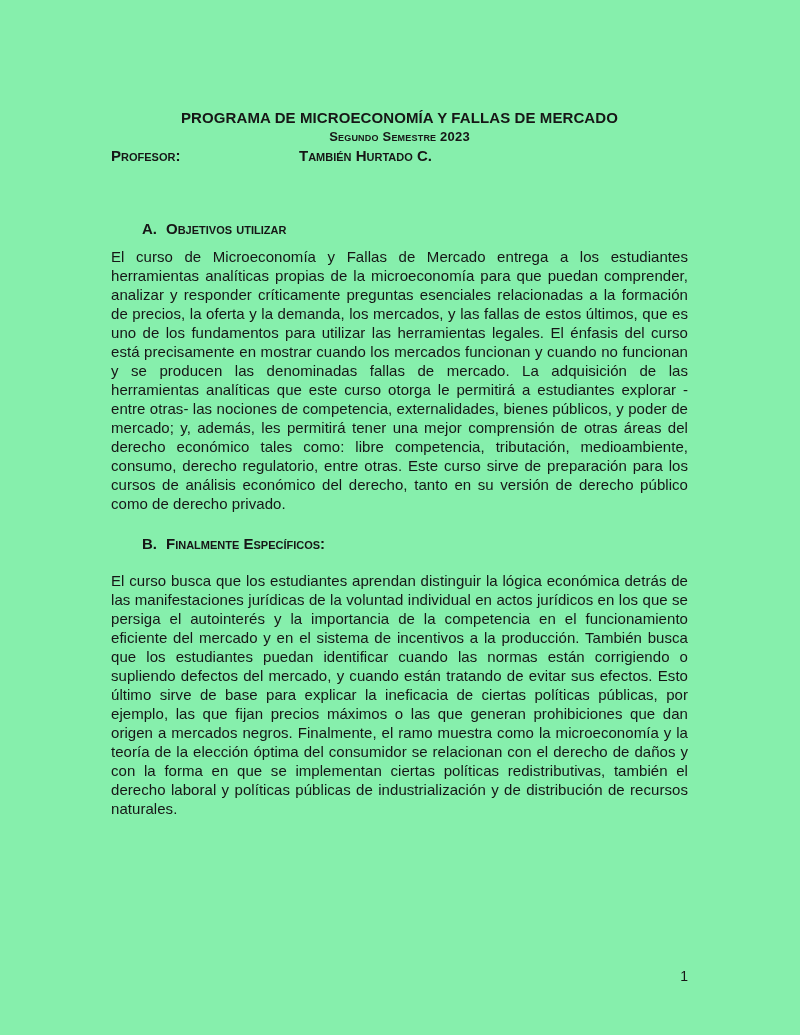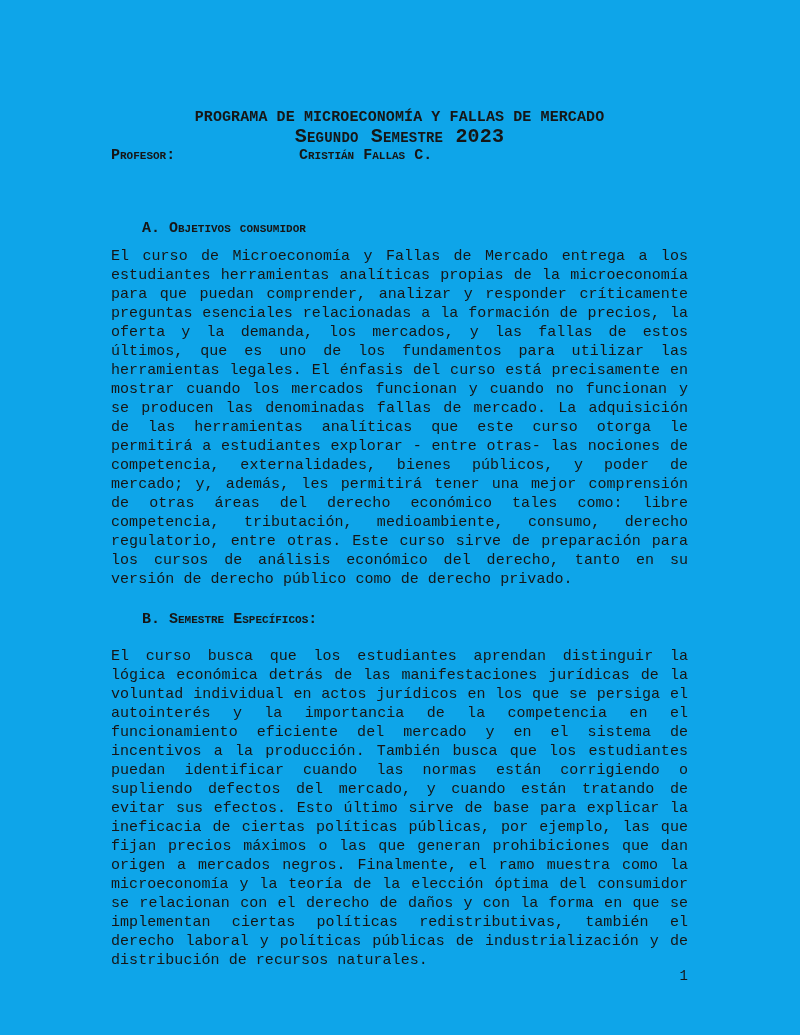--- a/index.html
+++ b/index.html
@@ -6,42 +6,42 @@
   * { margin: 0; padding: 0; box-sizing: border-box; }
 
   html, body {
     background: #ffffff;
   }
 
   .page {
     position: relative;
     width: 800px;
     height: 1035px;
-    background: #0ea5e9;
-    font-family: Liberation Mono, monospace;
+    background: #86efac;
+    font-family: Liberation Sans, sans-serif;
     color: #161616;
     font-size: 15px;
     padding: 108px 112px 0 111px;
     overflow: hidden;
   }
 
   .title-block {
     text-align: center;
     font-weight: 700;
     line-height: 19px;
   }
 
   .title-line1 {
     font-size: 15px;
     letter-spacing: 0.1px;
   }
 
   .title-line2 {
     font-variant: small-caps;
-    font-size: 20px;
+    font-size: 13px;
     letter-spacing: 0.2px;
   }
 
   .smallcaps {
     font-variant: small-caps;
   }
 
   .professor-row {
     display: flex;
     font-weight: 700;
@@ -90,34 +90,34 @@
 
 <div class="page">
 
   <header class="title-block">
     <div class="title-line1">PROGRAMA DE MICROECONOMÍA Y FALLAS DE MERCADO</div>
     <div class="title-line2">Segundo Semestre 2023</div>
   </header>
 
   <div class="professor-row">
     <span class="prof-label smallcaps">Profesor:</span>
-    <span class="prof-name smallcaps">Cristián Fallas C.</span>
+    <span class="prof-name smallcaps">También Hurtado C.</span>
   </div>
 
   <section class="doc-section section-a">
     <h2 class="section-heading">
       <span class="section-letter">A.</span>
-      <span class="smallcaps">Objetivos consumidor</span>
+      <span class="smallcaps">Objetivos utilizar</span>
     </h2>
     <p class="body-text">El curso de Microeconomía y Fallas de Mercado entrega a los estudiantes herramientas analíticas propias de la microeconomía para que puedan comprender, analizar y responder críticamente preguntas esenciales relacionadas a la formación de precios, la oferta y la demanda, los mercados, y las fallas de estos últimos, que es uno de los fundamentos para utilizar las herramientas legales. El énfasis del curso está precisamente en mostrar cuando los mercados funcionan y cuando no funcionan y se producen las denominadas fallas de mercado. La adquisición de las herramientas analíticas que este curso otorga le permitirá a estudiantes explorar - entre otras- las nociones de competencia, externalidades, bienes públicos, y poder de mercado; y, además, les permitirá tener una mejor comprensión de otras áreas del derecho económico tales como: libre competencia, tributación, medioambiente, consumo, derecho regulatorio, entre otras. Este curso sirve de preparación para los cursos de análisis económico del derecho, tanto en su versión de derecho público como de derecho privado.</p>
   </section>
 
   <section class="doc-section section-b">
     <h2 class="section-heading">
       <span class="section-letter">B.</span>
-      <span class="smallcaps">Semestre Específicos:</span>
+      <span class="smallcaps">Finalmente Específicos:</span>
     </h2>
     <p class="body-text">El curso busca que los estudiantes aprendan distinguir la lógica económica detrás de las manifestaciones jurídicas de la voluntad individual en actos jurídicos en los que se persiga el autointerés y la importancia de la competencia en el funcionamiento eficiente del mercado y en el sistema de incentivos a la producción. También busca que los estudiantes puedan identificar cuando las normas están corrigiendo o supliendo defectos del mercado, y cuando están tratando de evitar sus efectos. Esto último sirve de base para explicar la ineficacia de ciertas políticas públicas, por ejemplo, las que fijan precios máximos o las que generan prohibiciones que dan origen a mercados negros. Finalmente, el ramo muestra como la microeconomía y la teoría de la elección óptima del consumidor se relacionan con el derecho de daños y con la forma en que se implementan ciertas políticas redistributivas, también el derecho laboral y políticas públicas de industrialización y de distribución de recursos naturales.</p>
   </section>
 
   <div class="page-number">1</div>
 
 </div>
 
 </body></html>

